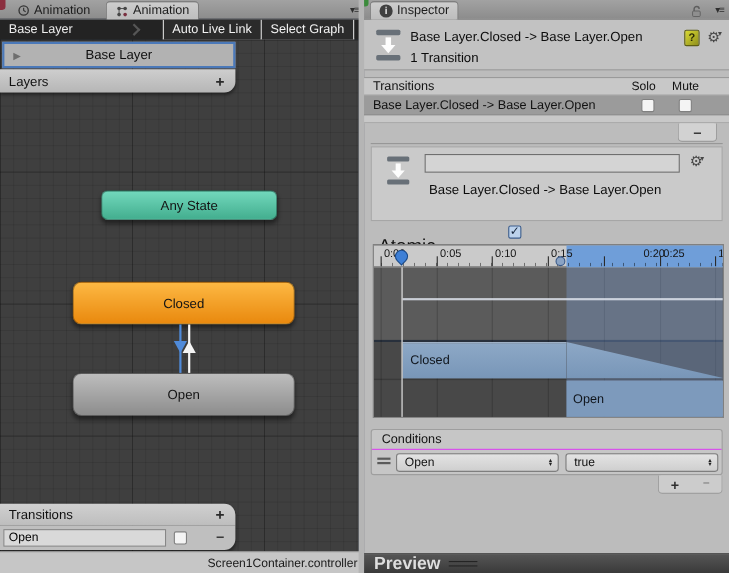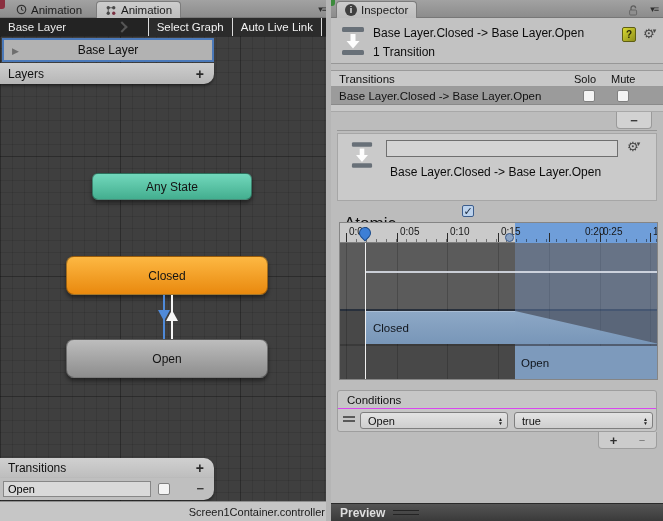--- a/index.html
+++ b/index.html
@@ -164,21 +164,21 @@
   .updown { display:flex; flex-direction:column; font-size:5px; line-height:4px; color:#222; }
   #cond-addremove { left:267px; top:432px; width:59px; height:17px; background:#cccccc;
     border:1px solid #9e9e9e; border-top:none; border-radius:0 0 4px 4px;
     display:flex; align-items:center; justify-content:space-around; }
   #cond-addremove .minus { color:#6e6e6e; }
   #cond-addremove .plus { font-weight:bold; font-size:13px; color:#2e2e2e; }
 
   #preview-bar { left:0; top:503px; width:332px; height:18px;
     background:linear-gradient(#555,#3a3a3a); border-top:1px solid #2a2a2a;
     display:flex; align-items:center; }
-  #preview-bar .lbl { padding-left:9px; font-weight:bold; font-size:12px; color:#dedede; }
+  #preview-bar .lbl { padding-left:9px; font-weight:bold; font-size:16px; color:#dedede; }
   .preview-handle { margin-left:8px; width:26px; height:5px;
     border-top:1px solid #242424; border-bottom:1px solid #242424; }
 
   .icon-gear { font-size:13px; color:#474747; }
   .gear-caret { font-size:7px; color:#474747; margin-left:-2px; vertical-align:super; }
   .info-circle { width:12px; height:12px; border-radius:50%; background:#3f3f3f; color:#ececec;
     font-size:9px; font-weight:bold; display:flex; align-items:center; justify-content:center; }
   .help-book { width:14px; height:15px; background:linear-gradient(135deg,#d9d932,#8f8f1c);
     border:1px solid #5e5e12; border-radius:2px; color:#2a2a06; font-size:10px; font-weight:bold;
     display:flex; align-items:center; justify-content:center; }
@@ -209,22 +209,22 @@
           </svg>
         <span>Animation</span>
       </div>
       <span class="menu-glyph abs" style="right:5px; top:4px;">▾≡</span>
     </div>
 
     <div id="breadcrumb-bar" class="abs">
       <span id="breadcrumb-label">Base Layer</span>
       <span class="crumb-chevron"></span>
       <div id="graph-toolbar">
+        <div class="graph-toolbar-btn">Auto Live Link</div>
         <div class="graph-toolbar-btn">Select Graph</div>
-        <div class="graph-toolbar-btn">Auto Live Link</div>
       </div>
     </div>
 
     <div id="graph-area" class="abs">
 
       <div id="layer-selected" class="abs">
         <span id="layer-foldout">▶</span>
         <span>Base Layer</span>
       </div>
       <div id="layers-header" class="abs">

